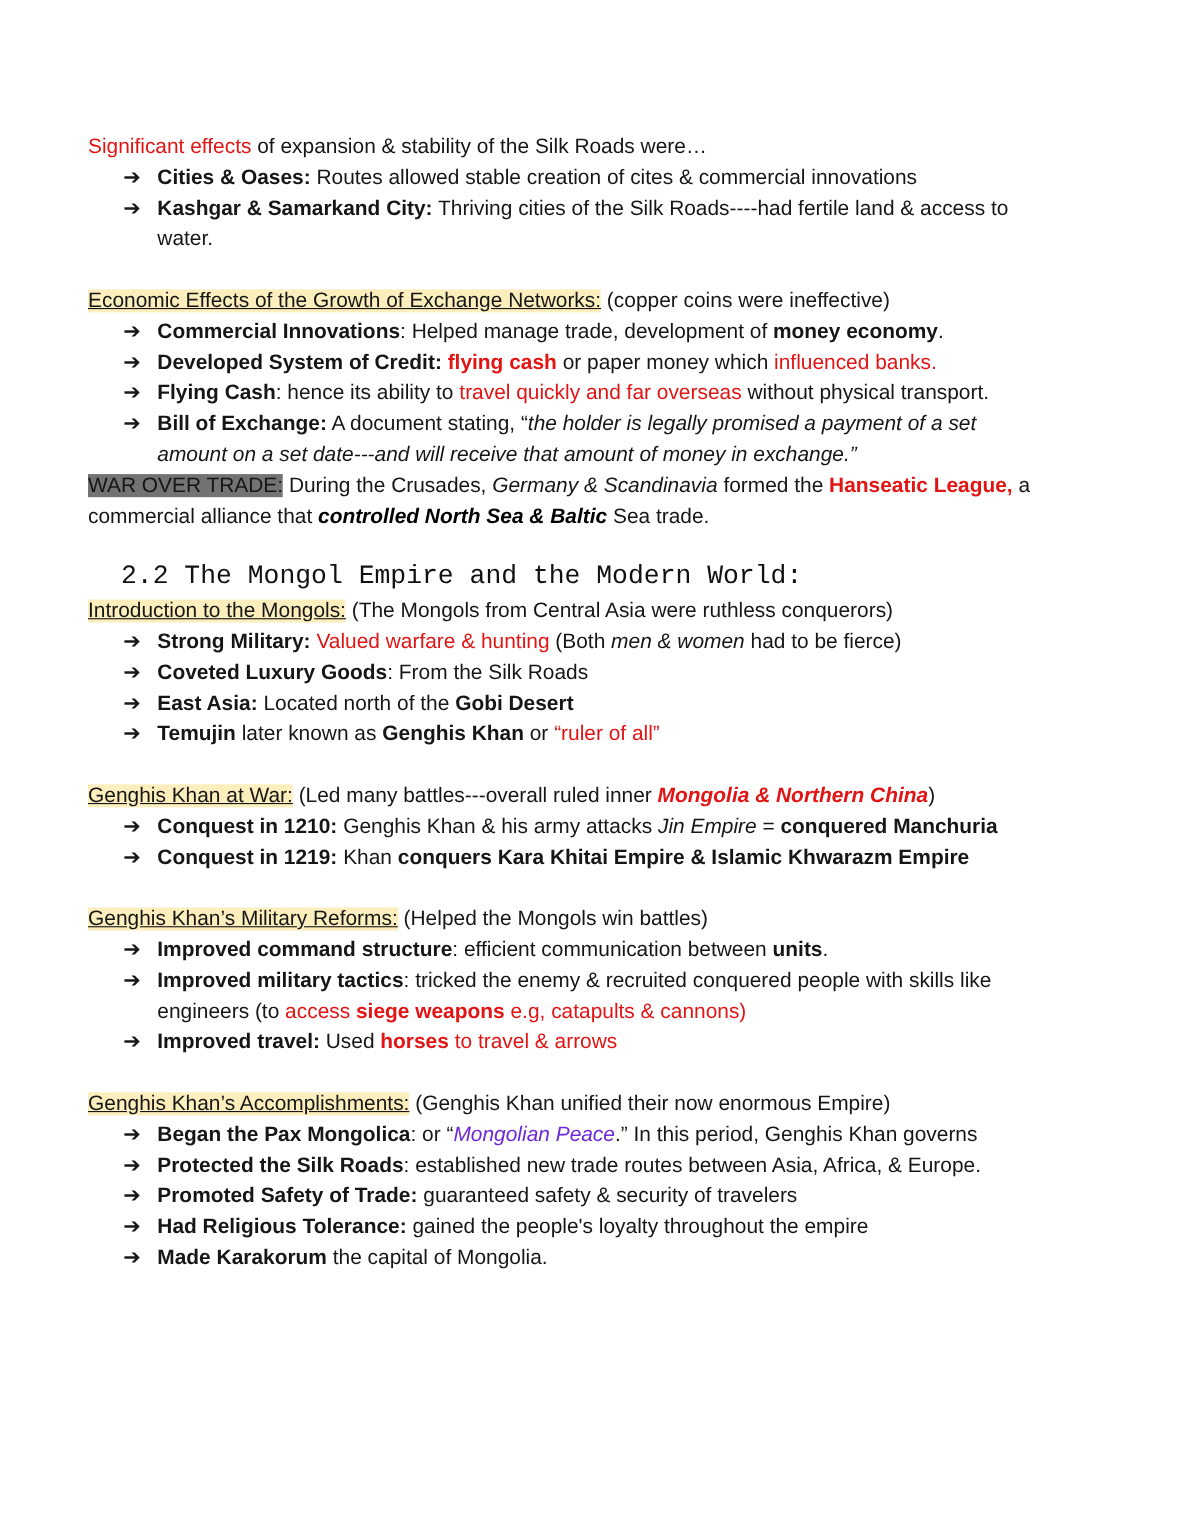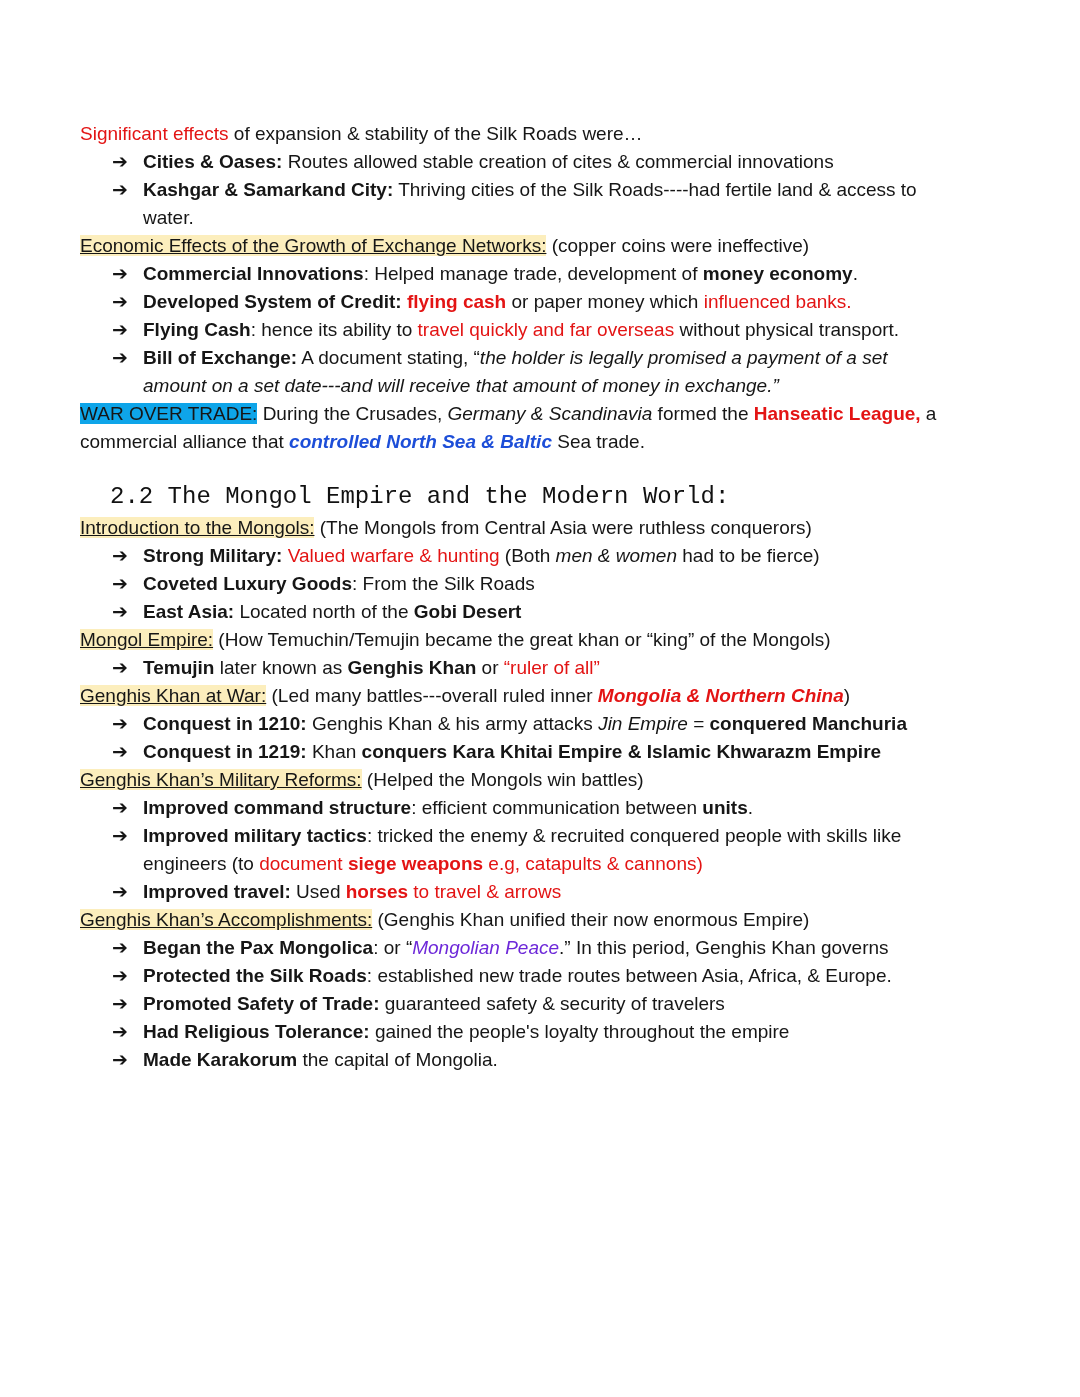--- a/index.html
+++ b/index.html
@@ -1,34 +1,34 @@
 <!DOCTYPE html>
 <html><head>
 <meta charset="utf-8">
 <style>
   *{margin:0;padding:0;box-sizing:border-box}
   html,body{background:#ffffff}
   body{width:1080px;height:1397px;position:relative;font-family:"Liberation Sans",sans-serif;color:#161616;overflow:hidden}
   .doc{position:absolute;left:80px;top:120px;width:872px;font-size:19px;line-height:28px}
   .para{margin:0}
-  .gap{}
+  .gap{margin-top:28px}
   .heading{font-family:"Liberation Mono",monospace;font-weight:400;font-size:24px;line-height:34px;padding-left:30px;margin-top:24px;color:#111}
   .bullet{display:flex}
   .arrow{flex:0 0 31px;margin-left:32px}
   .bt{flex:1}
   .b{font-weight:700}
   .i{font-style:italic}
   .bi{font-weight:700;}
   .r{color:#e31414}
   .rb{color:#e31414;font-weight:700}
   .ri{color:#6d28d9;font-style:italic}
   .rbi{color:#e31414;font-weight:700;font-style:italic}
-  .o{color:#1d4ed8;font-weight:700;font-style:italic}
+  .o{color:#000000;font-weight:700;font-style:italic}
   .hl{background:#fceebd;text-decoration:underline}
-  .pk{background:#0ea5e9}
+  .pk{background:#737373}
 </style>
 </head>
 <body>
 
 <div class="doc">
 
   <p class="para"><span class="r">Significant effects</span><span> of expansion &amp; stability of the Silk Roads were…</span></p>
 
   <div>
     <div class="bullet">
@@ -76,21 +76,20 @@
     <div class="bullet">
       <span class="arrow">➔</span>
       <span class="bt"><span class="b">Coveted Luxury Goods</span><span>: From the Silk Roads</span></span>
     </div>
     <div class="bullet">
       <span class="arrow">➔</span>
       <span class="bt"><span class="bi">East Asia:</span><span> Located north of the </span><span class="b">Gobi Desert</span></span>
     </div>
   </div>
 
-  <p class="para gap"><span class="hl">Mongol Empire:</span><span> (How Temuchin/Temujin became the great khan or “king” of the Mongols)</span></p>
 
   <div>
     <div class="bullet">
       <span class="arrow">➔</span>
       <span class="bt"><span class="b">Temujin</span><span> later known as </span><span class="b">Genghis Khan</span><span> or </span><span class="r">“ruler of all”</span></span>
     </div>
   </div>
 
 
   <p class="para gap"><span class="hl">Genghis Khan at War:</span><span> (Led many battles---overall ruled inner </span><span class="rbi">Mongolia &amp; Northern China</span><span>)</span></p>
@@ -108,21 +107,21 @@
 
   <p class="para gap"><span class="hl">Genghis Khan’s Military Reforms:</span><span> (Helped the Mongols win battles)</span></p>
 
   <div>
     <div class="bullet">
       <span class="arrow">➔</span>
       <span class="bt"><span class="bi">Improved command structure</span><span>: efficient communication between </span><span class="b">units</span><span>.</span></span>
     </div>
     <div class="bullet">
       <span class="arrow">➔</span>
-      <span class="bt"><span class="bi">Improved military tactics</span><span>: tricked the enemy &amp; recruited conquered people with skills like engineers (to </span><span class="r">document </span><span class="rb">siege weapons</span><span class="r"> e.g, catapults &amp; cannons)</span></span>
+      <span class="bt"><span class="bi">Improved military tactics</span><span>: tricked the enemy &amp; recruited conquered people with skills like engineers (to </span><span class="r">access </span><span class="rb">siege weapons</span><span class="r"> e.g, catapults &amp; cannons)</span></span>
     </div>
     <div class="bullet">
       <span class="arrow">➔</span>
       <span class="bt"><span class="bi">Improved travel:</span><span> Used </span><span class="rb">horses</span><span class="r"> to travel &amp; arrows</span></span>
     </div>
   </div>
 
   <p class="para gap"><span class="hl">Genghis Khan’s Accomplishments:</span><span> (Genghis Khan unified their now enormous Empire)</span></p>
 
   <div>

